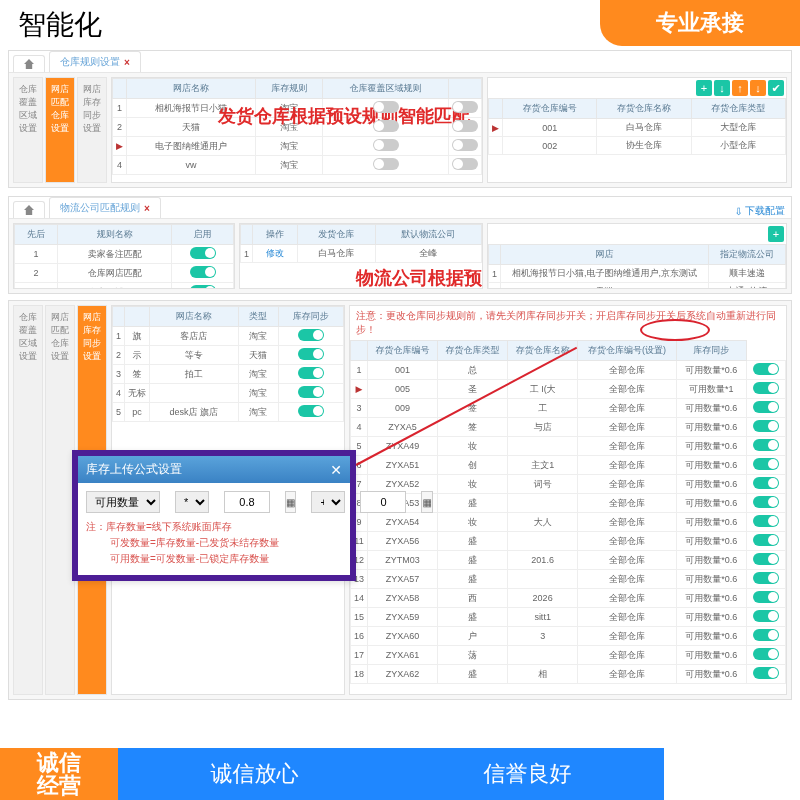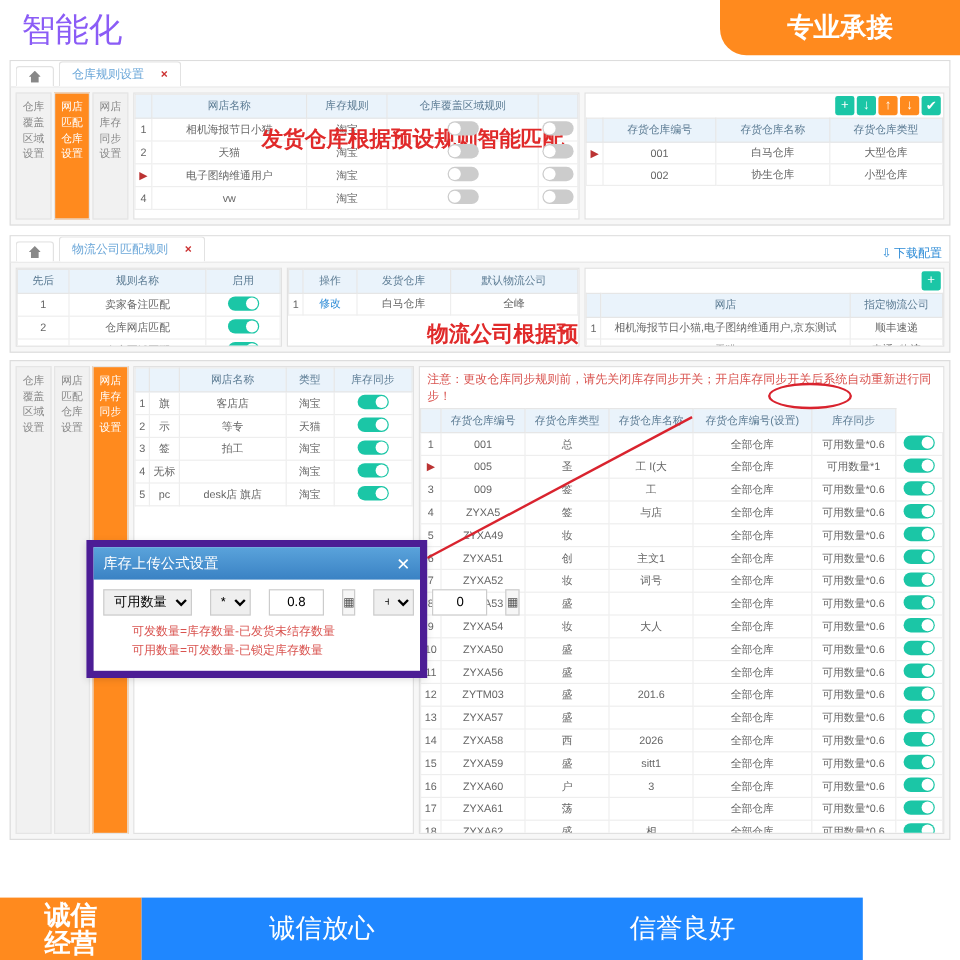--- a/index.html
+++ b/index.html
@@ -1,27 +1,27 @@
 <!DOCTYPE html>
 <html><head>
 <meta charset="utf-8">
 <style>
 *{box-sizing:border-box;margin:0;padding:0;font-family:"Microsoft YaHei",sans-serif}
 body{width:800px;height:800px;background:#fff;overflow:hidden;position:relative;font-size:10px;color:#555}
-.page-title{position:absolute;top:6px;left:18px;font-size:28px;color:#8b5cf6}
+.page-title{position:absolute;top:6px;left:18px;font-size:28px;color:#000000}
 .ribbon-top{position:absolute;top:0;right:0;width:200px;height:46px;background:#ff8a1e;color:#fff;display:flex;align-items:center;justify-content:center;font-size:22px;font-weight:700;border-bottom-left-radius:22px}
-.ribbon-bottom{position:absolute;bottom:0;left:0;width:719px;height:52px;display:flex;align-items:center;color:#fff;font-size:22px}
+.ribbon-bottom{position:absolute;bottom:0;left:0;width:664px;height:52px;display:flex;align-items:center;color:#fff;font-size:22px}
 .ribbon-bottom .tag{background:#ff8a1e;width:118px;height:100%;display:flex;flex-direction:column;align-items:center;justify-content:center;font-weight:700;line-height:1.05}
 .ribbon-bottom .rest{flex:1;background:#1f87ff;display:flex;align-items:center;justify-content:space-around;height:100%}
 .panel{position:absolute;background:#f7f7f7;border:1px solid #ddd}
 .section-a{top:50px;left:8px;width:784px;height:138px}
 .section-b{top:196px;left:8px;width:784px;height:98px}
 .section-c{top:300px;left:8px;width:784px;height:400px}
 .tabs{display:flex;background:#fff;border-bottom:1px solid #e6e6e6;height:22px;align-items:flex-end}
-.tab{padding:3px 10px;border:1px solid #e2e2e2;border-bottom:none;background:#fff;margin-left:4px;font-size:10px;color:#6aa6d8;border-top-left-radius:3px;border-top-right-radius:3px;display:flex;align-items:center;gap:14px}
+.tab{padding:3px 10px;border:1px solid #e2e2e2;border-bottom:none;background:#fff;margin-left:4px;font-size:10px;color:#6aa6d8;border-top-left-radius:3px;border-top-right-radius:3px;display:flex;align-items:center;gap:4px}
 .tab .home{width:10px;height:10px;display:inline-block;background:#888;clip-path:polygon(50% 0,100% 50%,82% 50%,82% 100%,18% 100%,18% 50%,0 50%)}
 .close-x{color:#c33;font-weight:700}
 .inner{display:flex;height:calc(100% - 22px);gap:4px;padding:4px}
 .sidebar{width:94px;display:flex;flex-direction:row;gap:2px}
 .sidebar .item{padding:5px 4px;font-size:9px;text-align:center;color:#888;background:#f1f1f1;border:1px solid #e5e5e5}
 .sidebar .item.active{background:#ff8a1e;color:#fff}
 .card{flex:1;background:#fff;border:1px solid #e1e1e1;position:relative;overflow:hidden}
 .card.narrow{flex:0 0 300px}
 .card.narrow2{flex:0 0 300px}
 .card-header{display:flex;justify-content:flex-end;padding:2px;gap:2px}
@@ -379,29 +379,20 @@
             <tr>
               <td>9</td>
               <td>ZYXA54</td>
               <td>妆</td>
               <td>大人</td>
               <td>全部仓库</td>
               <td>可用数量*0.6</td>
               <td><span class="toggle on"></span></td>
             </tr>
             <tr>
-              <td>10</td>
-              <td>ZYXA50</td>
-              <td>盛</td>
-              <td></td>
-              <td>全部仓库</td>
-              <td>可用数量*0.6</td>
-              <td><span class="toggle on"></span></td>
-            </tr>
-            <tr>
               <td>11</td>
               <td>ZYXA56</td>
               <td>盛</td>
               <td></td>
               <td>全部仓库</td>
               <td>可用数量*0.6</td>
               <td><span class="toggle on"></span></td>
             </tr>
             <tr>
               <td>12</td>
@@ -484,20 +475,21 @@
     <div class="modal-row">
       <select><option>可用数量</option></select>
       <select style="width:34px"><option>*</option></select>
       <input type="text" value="0.8" style="">
       <span class="calc">▦</span>
       <select style="width:34px"><option>+</option></select>
       <input type="text" value="0" style="">
       <span class="calc">▦</span>
     </div>
     <div class="note">
+      <div>注：库存数量=线下系统账面库存</div>
       <div style="padding-left:24px">可发数量=库存数量-已发货未结存数量</div>
       <div style="padding-left:24px">可用数量=可发数量-已锁定库存数量</div>
     </div>
   </div>
 </div>
 
 <div class="ribbon-bottom">
   <div class="tag">
     <span>诚信</span>
       <span>经营</span>

